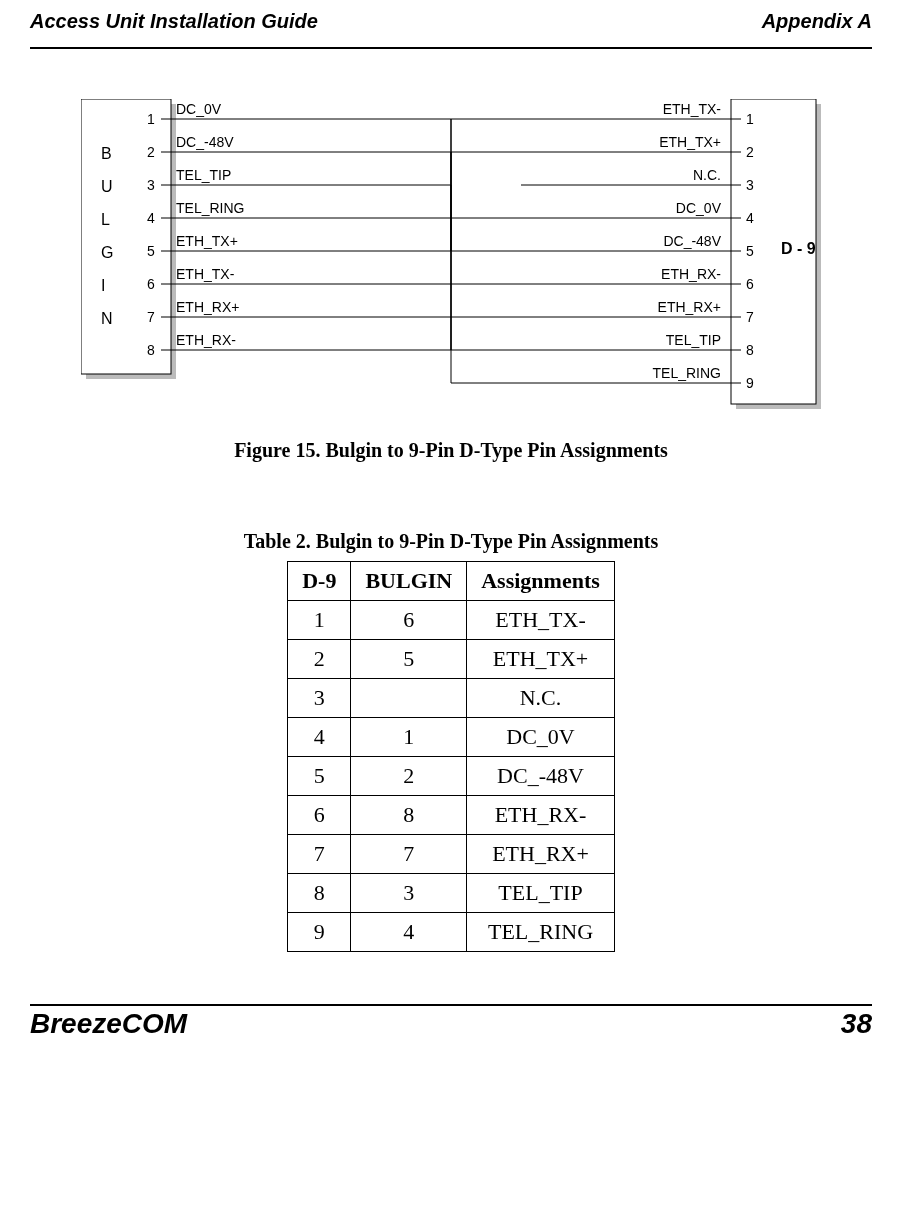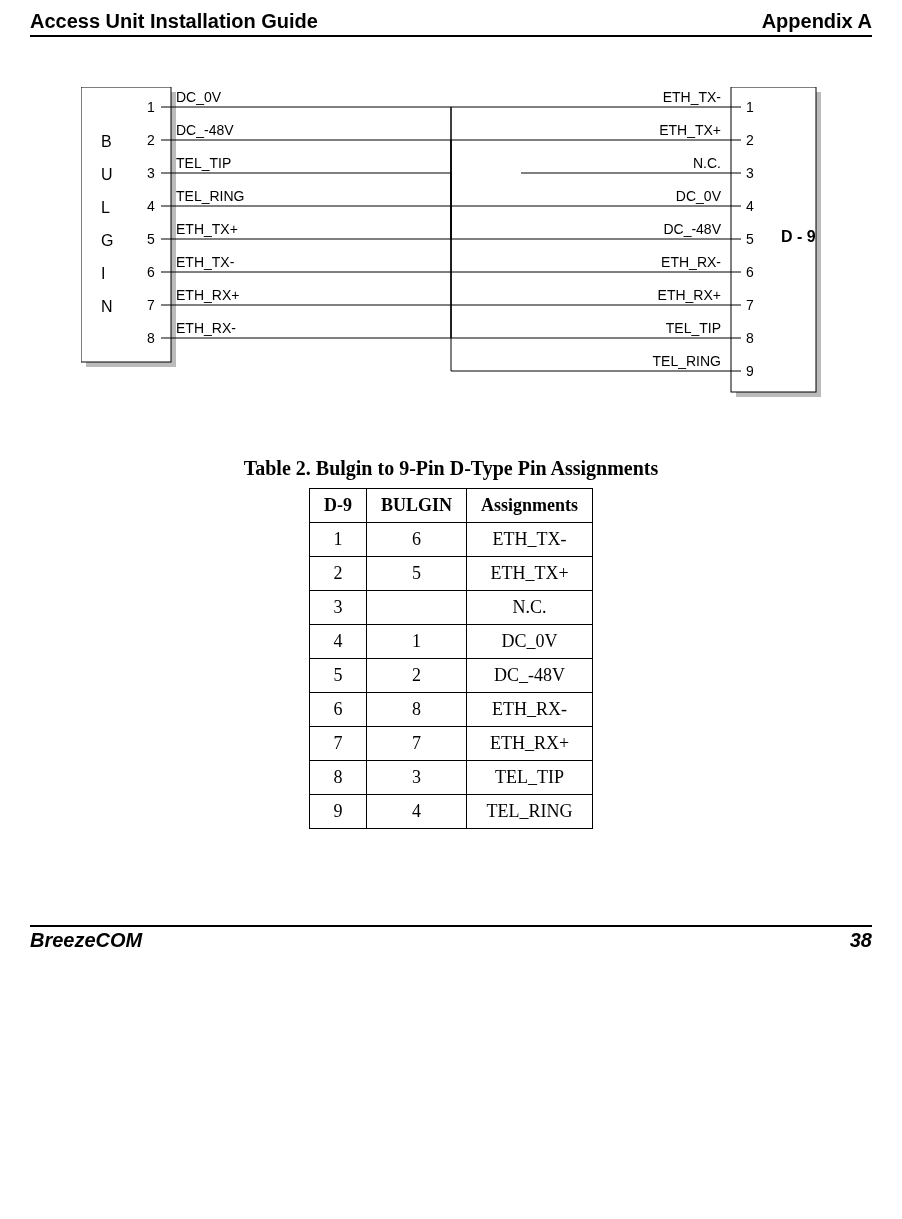--- a/index.html
+++ b/index.html
@@ -9,68 +9,69 @@
     background: #fff;
     color: #000;
     width: 902px;
   }
   .page {
     padding: 10px 30px 0 30px;
   }
   .header-row {
     display: flex;
     justify-content: space-between;
+    font-style: italic;
     font-weight: bold;
     font-size: 20px;
-    padding-bottom: 2px;
+    padding-bottom: 14px;
     border-bottom: 2px solid #000;
   }
   .diagram-wrap {
     display: flex;
     justify-content: center;
     margin-top: 50px;
   }
   .figure-caption {
     text-align: center;
     font-family: "Times New Roman", Times, serif;
     font-weight: bold;
     font-size: 20px;
     margin-top: 20px;
   }
   .table-caption {
     text-align: center;
     font-family: "Times New Roman", Times, serif;
     font-weight: bold;
     font-size: 20px;
-    margin-top: 50px;
+    margin-top: 68px;
     margin-bottom: 8px;
   }
   .pin-table {
     margin: 0 auto;
     border-collapse: collapse;
   }
   .pin-table th, .pin-table td {
     border: 1px solid #000;
     padding: 6px 14px;
     font-family: "Times New Roman", Times, serif;
-    font-size: 18px;
+    font-size: 22px;
     text-align: center;
   }
   .pin-table th {
     font-weight: bold;
   }
   .footer-row {
     display: flex;
     justify-content: space-between;
     font-style: italic;
     font-weight: bold;
-    font-size: 20px;
+    font-size: 28px;
     border-top: 2px solid #000;
     padding-top: 2px;
-    margin-top: 96px;
+    margin-top: 52px;
   }
   svg text {
     font-family: Arial, Helvetica, sans-serif;
   }
 </style>
 </head>
 <body>
 
 <div class="page">
   <div class="header-row">
@@ -165,20 +166,21 @@
         <path d="M 300 53 L 370 53 L 370.01 152 L 440 152" fill="none" stroke="#000" stroke-width="1"></path>
         <path d="M 300 86 L 370 86 L 370.01 251 L 440 251" fill="none" stroke="#000" stroke-width="1"></path>
         <path d="M 300 119 L 370 119 L 370.01 284 L 440 284" fill="none" stroke="#000" stroke-width="1"></path>
         <path d="M 300 152 L 370 152 L 370.01 53 L 440 53" fill="none" stroke="#000" stroke-width="1"></path>
         <path d="M 300 185 L 370 185 L 370.01 20 L 440 20" fill="none" stroke="#000" stroke-width="1"></path>
         <path d="M 300 218 L 370 218 L 370.01 218 L 440 218" fill="none" stroke="#000" stroke-width="1"></path>
         <path d="M 300 251 L 370 251 L 370.01 185 L 440 185" fill="none" stroke="#000" stroke-width="1"></path>
       </svg>
   </div>
 
+  <div class="figure-caption">Figure 15.  Bulgin to 9-Pin D-Type Pin Assignments</div>
 
   <div class="table-caption">Table 2.  Bulgin to 9-Pin D-Type Pin Assignments</div>
 
   <table class="pin-table">
     <thead>
       <tr>
         <th>D-9</th>
         <th>BULGIN</th>
         <th>Assignments</th>
       </tr>

